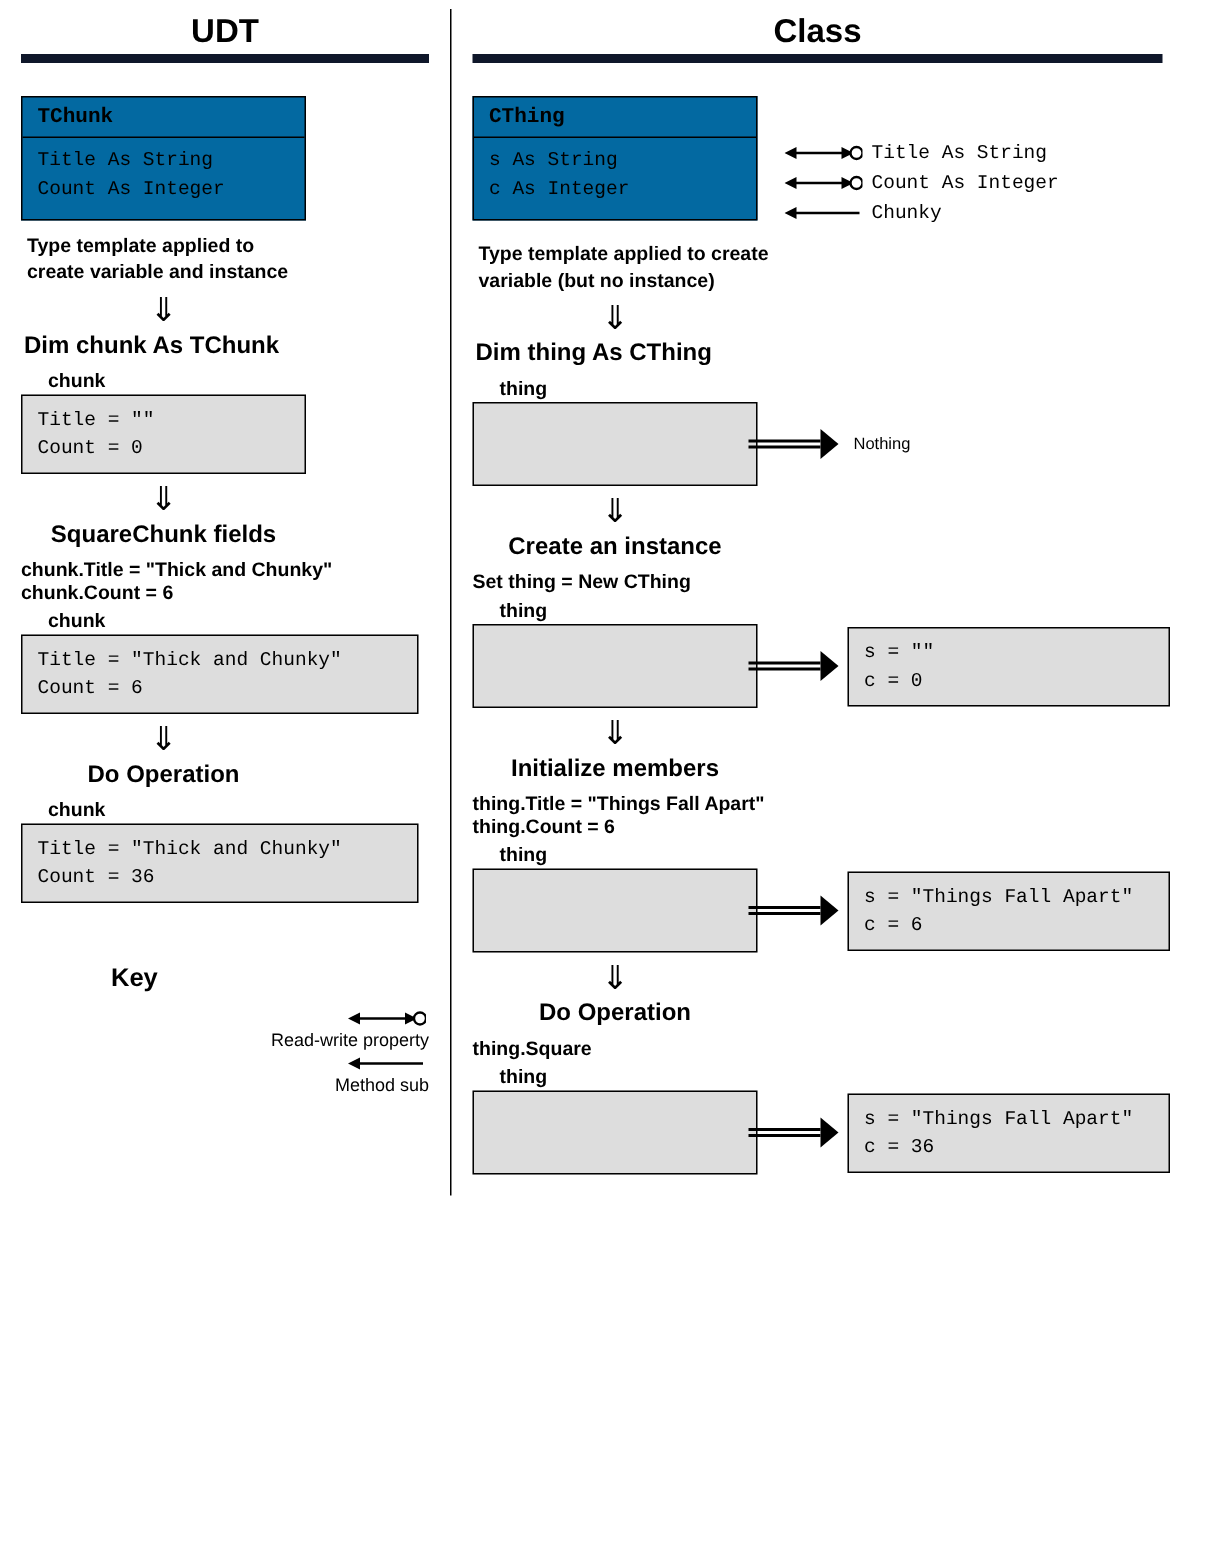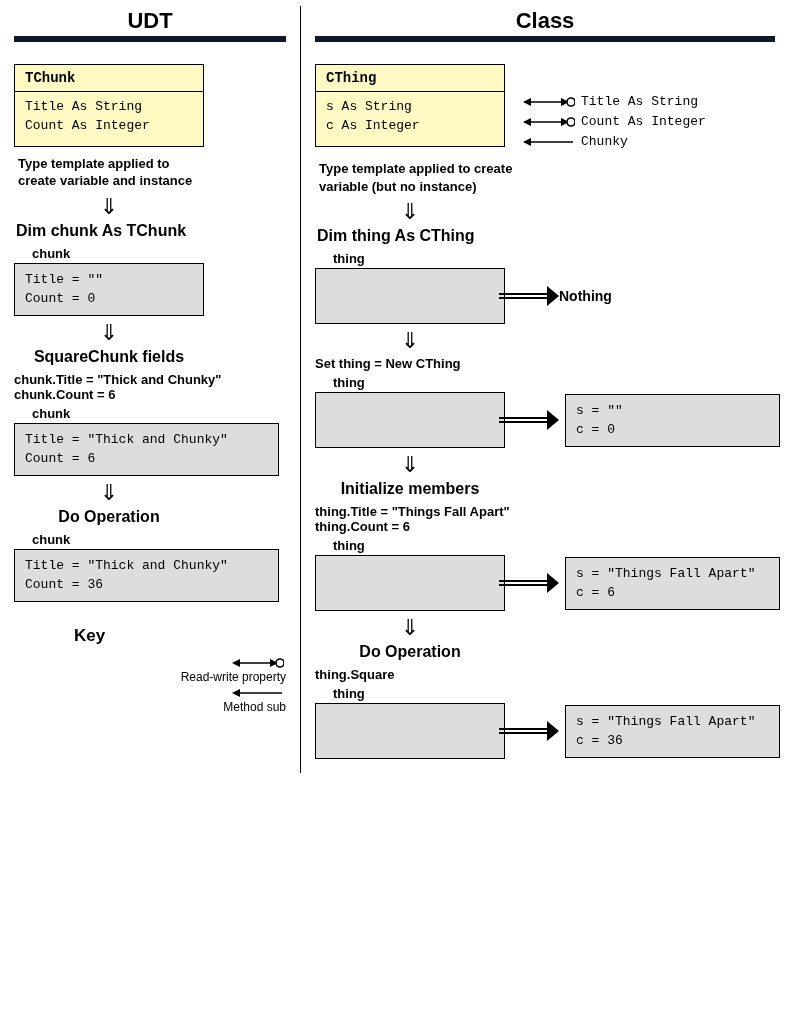--- a/index.html
+++ b/index.html
@@ -32,21 +32,21 @@
     font-size: 22px;
     font-weight: bold;
     text-align: center;
     border-bottom: 6px solid #0f172a;
     padding-bottom: 2px;
     margin-bottom: 22px;
   }
   .typebox {
     border: 1px solid #000;
     width: 190px;
-    background: #fef9c3;
+    background: #0369a1;
   }
   .typebox .hdr {
     font-family: "Courier New", monospace;
     font-weight: bold;
     font-size: 14px;
     padding: 5px 10px;
     border-bottom: 1px solid #000;
   }
   .typebox .members {
     font-family: "Courier New", monospace;
@@ -128,23 +128,23 @@
   }
   .ref-arrow::after {
     content: '';
     position: absolute;
     right: 0; top: 0;
     border-left: 12px solid #000;
     border-top: 10px solid transparent;
     border-bottom: 10px solid transparent;
   }
   .ref-target {
-    font-weight: bold;
-    font-size: 14px;
-    margin-left: 0;
+    font-weight: normal;
+    font-size: 11px;
+    margin-left: 10px;
   }
   .instbox {
     border: 1px solid #000;
     background: #ddd;
     font-family: "Courier New", monospace;
     font-size: 13px;
     padding: 6px 10px;
     line-height: 1.5;
     white-space: pre;
     min-width: 215px;
@@ -163,21 +163,21 @@
   .rw-glyph, .m-glyph {
     display: inline-flex;
     align-items: center;
     width: 56px;
     justify-content: flex-end;
     margin-right: 6px;
   }
   .rw-glyph svg, .m-glyph svg { display: block; }
   
   .key {
-    margin-top: 24px;
+    margin-top: 40px;
     padding-left: 30px;
   }
   .key-title {
     font-weight: bold;
     font-size: 17px;
     margin-bottom: 10px;
     padding-left: 30px;
   }
   .key-row {
     display: flex;
@@ -304,20 +304,21 @@
     <div class="step-title">Dim thing As CThing</div>
     <div class="box-label">thing</div>
     <div class="refrow">
       <div class="refbox"></div>
       <div class="ref-arrow"></div>
       <div class="ref-target">Nothing</div>
     </div>
 
     <div class="down-arrow">⇓</div>
 
+    <div class="step-title center">Create an instance</div>
     <div class="code-bold">Set thing = New CThing</div>
     <div class="box-label">thing</div>
     <div class="refrow">
       <div class="refbox"></div>
       <div class="ref-arrow"></div>
       <div class="instbox">s = ""
 c = 0</div>
     </div>
 
     <div class="down-arrow">⇓</div>

